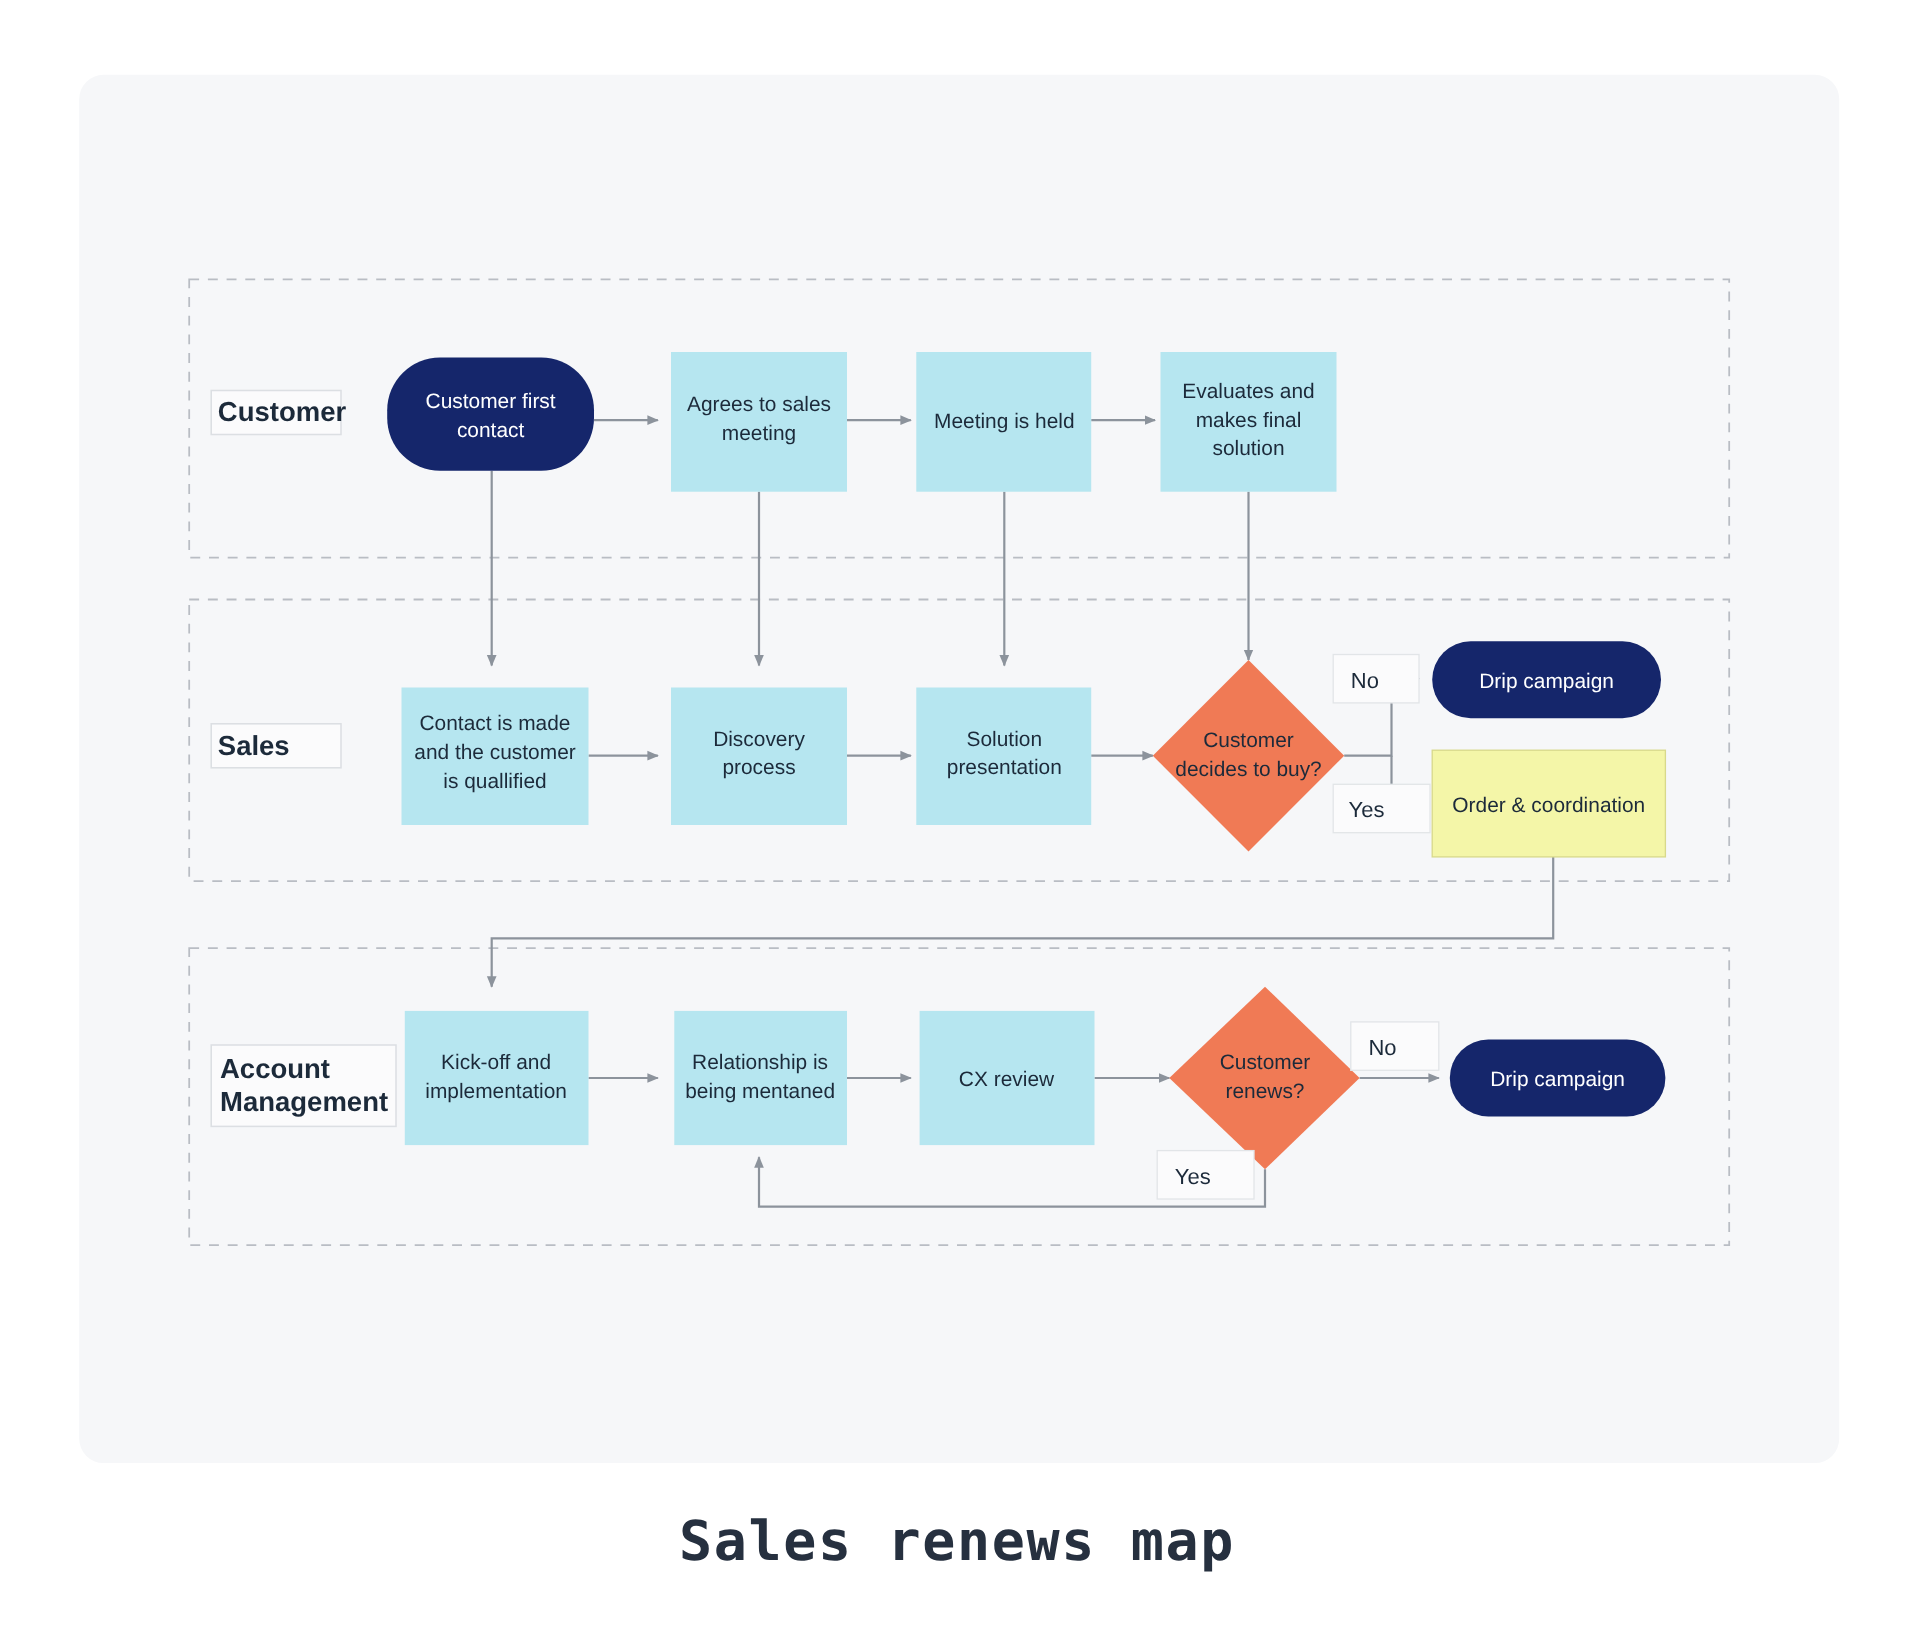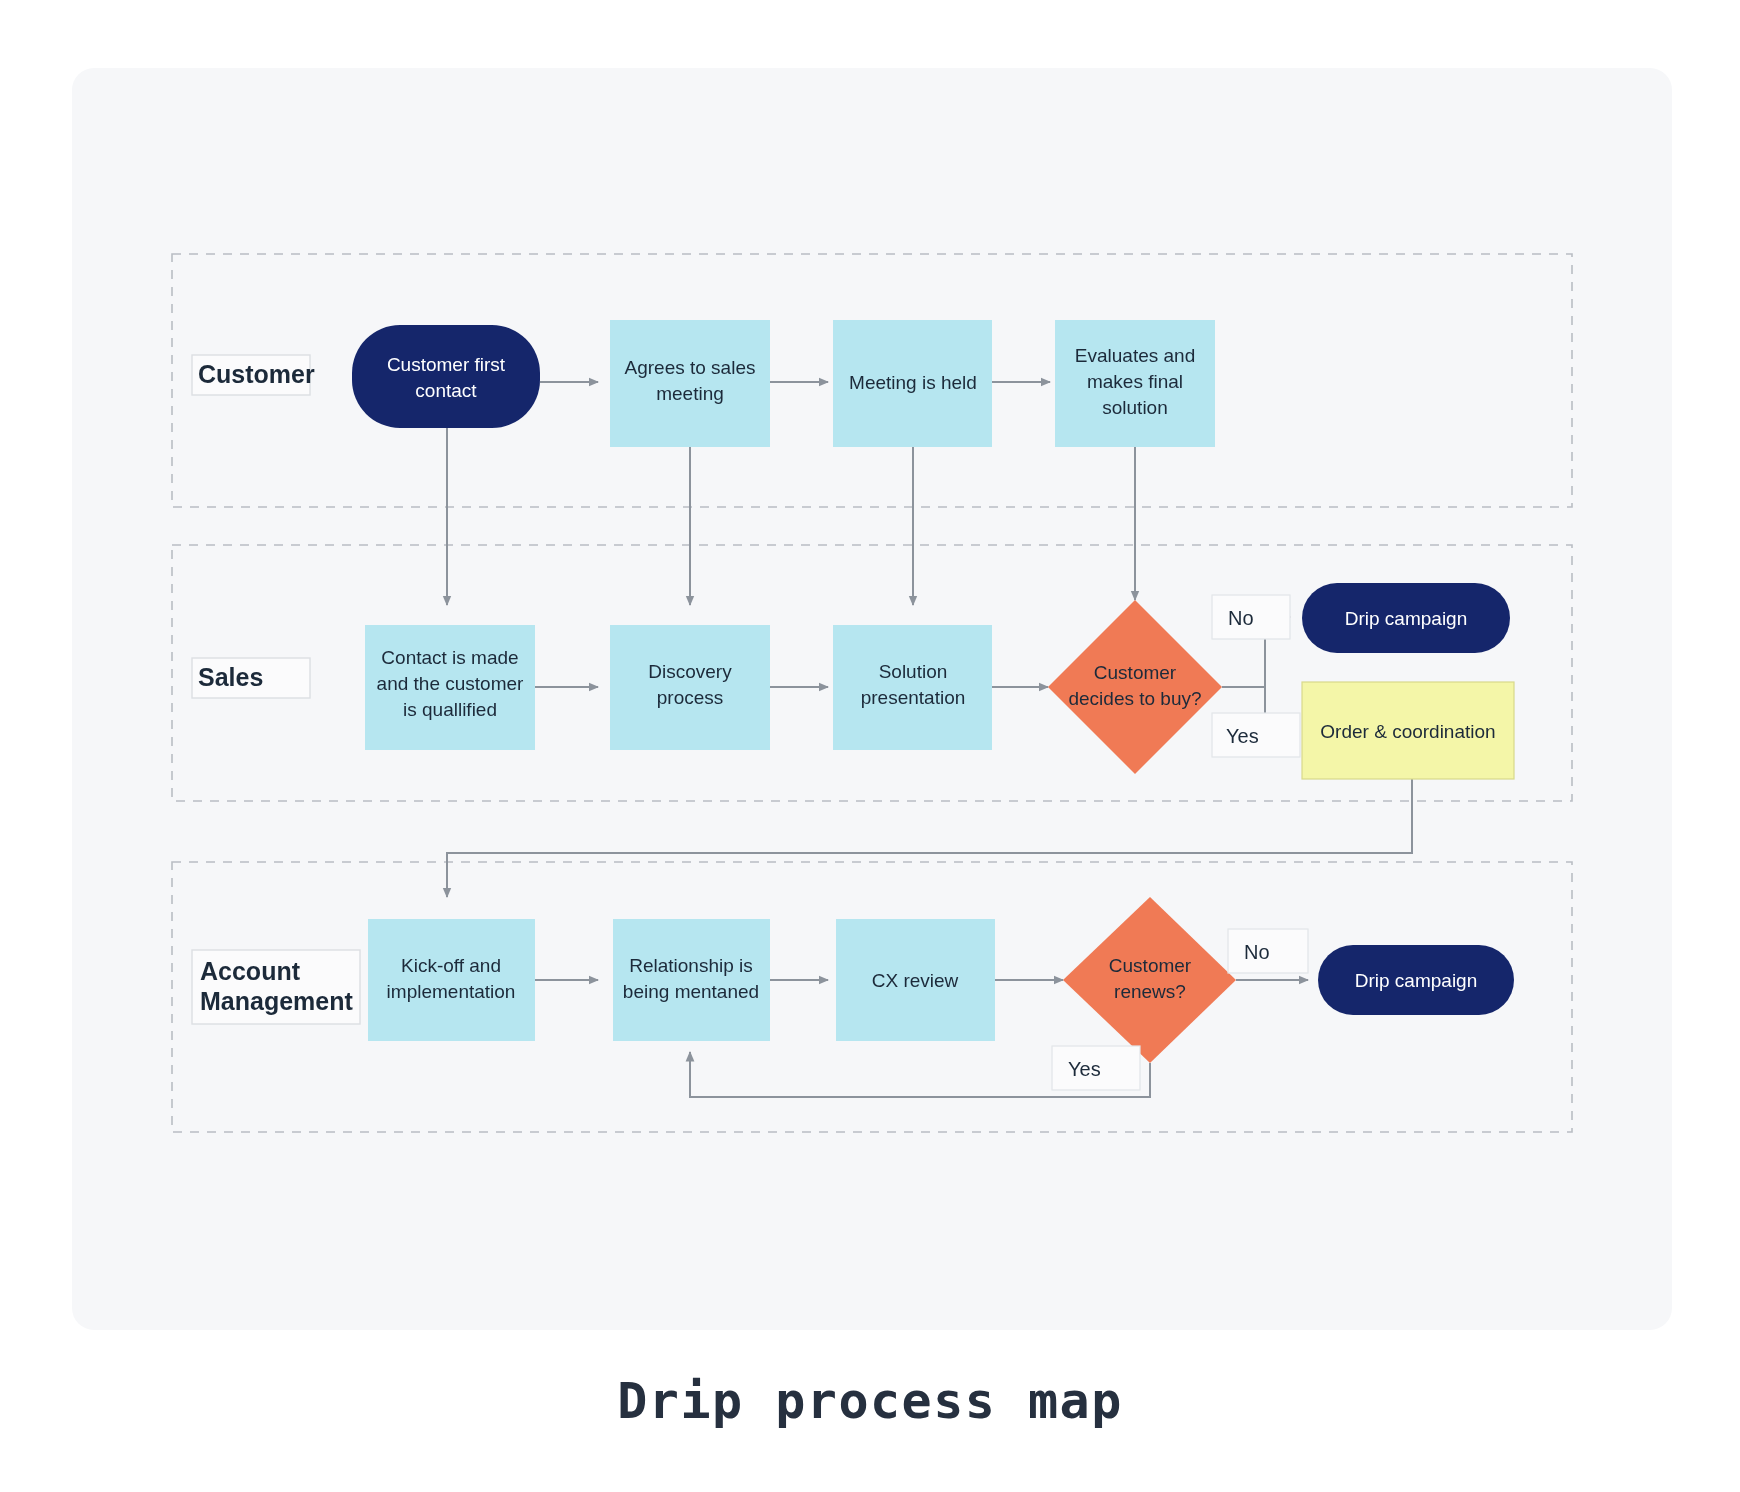--- a/index.html
+++ b/index.html
@@ -225,14 +225,14 @@
     <g>
       <rect x="1228" y="929" width="80" height="44" fill="#fbfbfc" stroke="#e2e5e8" stroke-width="1.2"></rect>
       <text class="edgelabel" x="1244" y="959">No</text>
     </g>
     <g>
       <rect x="1052" y="1046" width="88" height="44" fill="#fbfbfc" stroke="#e2e5e8" stroke-width="1.2"></rect>
       <text class="edgelabel" x="1068" y="1076">Yes</text>
     </g>
   </svg>
 
-  <div class="chart-title">Drip process map</div>
+  <div class="chart-title">Sales renews map</div>
 </div>
 
 </body></html>

